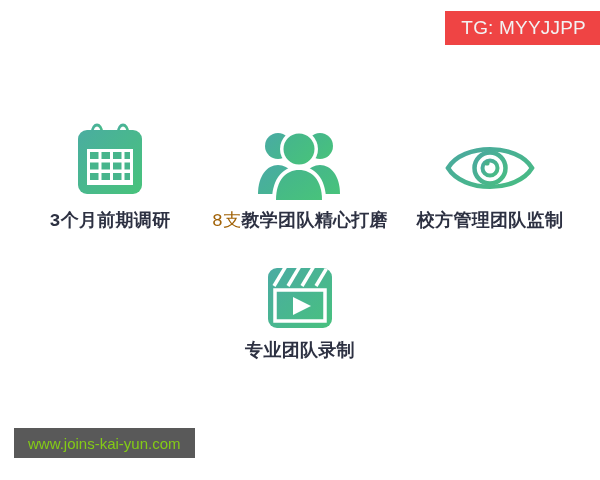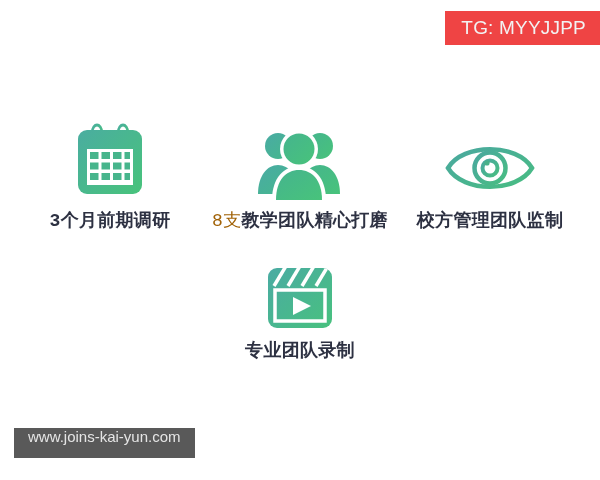--- a/index.html
+++ b/index.html
@@ -38,24 +38,24 @@
   }
 
   
   .watermark {
     position: absolute;
     left: 14px;
     bottom: 22px;
     height: 30px;
     padding: 0 14px;
     background: #595959;
-    color: #e5e5e5;
+    color: #84cc16;
     font-size: 15px;
     display: flex;
-    align-items: flex-start;
+    align-items: center;
     white-space: nowrap;
   }
 
   
   .row {
     position: absolute;
     display: flex;
     width: 100%;
     left: 0;
   }

